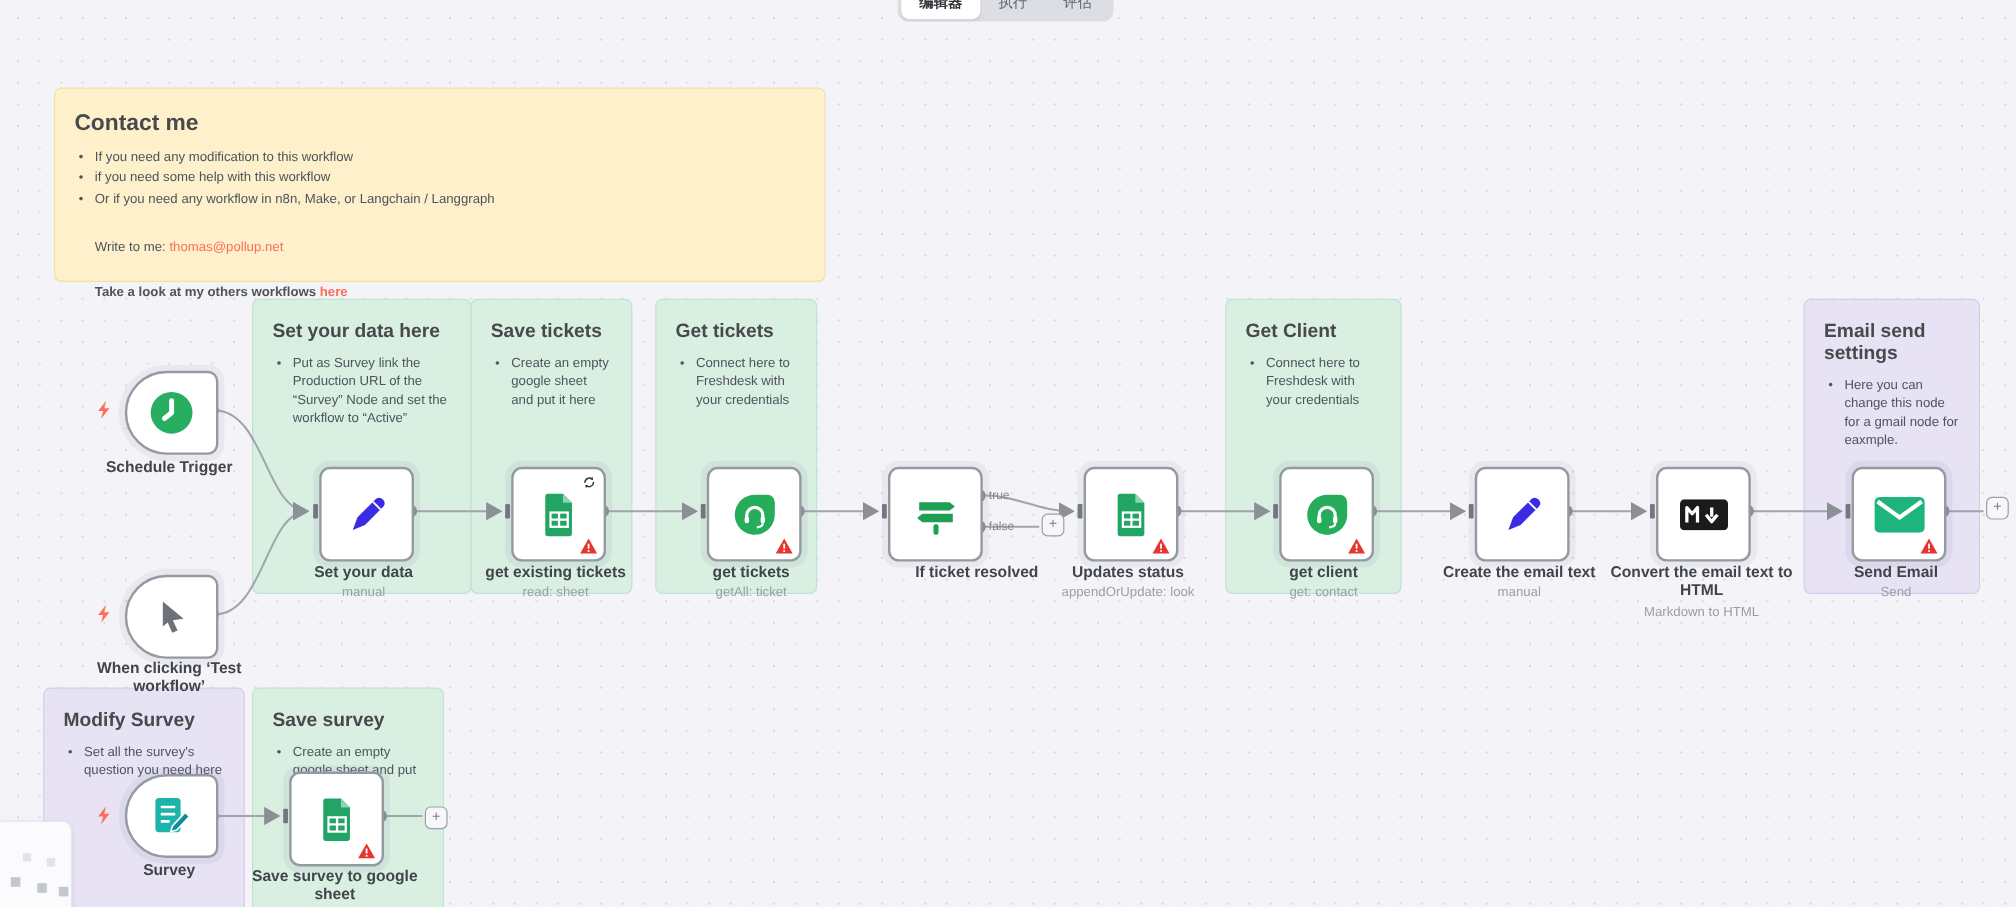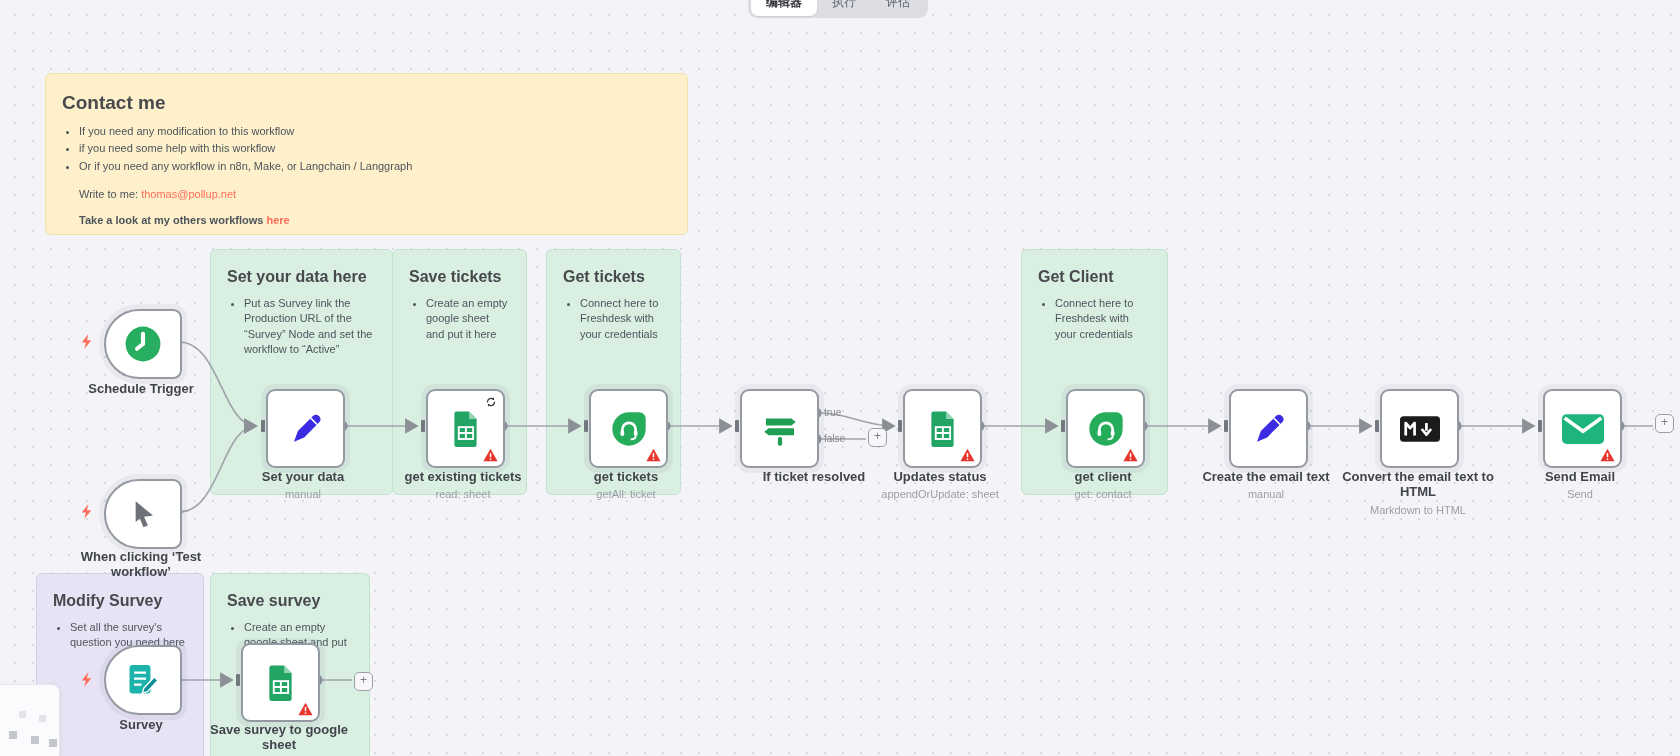--- a/index.html
+++ b/index.html
@@ -11,21 +11,21 @@
   
   .note{position:absolute;border-radius:6px;padding:16px 16px;box-sizing:border-box;z-index:1;}
   .note.yellow{background:#fdf0cb;border:1px solid #f0e1ab;}
   .note.green{background:#d9efe2;border:1px solid #c2e2d0;}
   .note.purple{background:#e7e3f4;border:1px solid #d4cdea;}
   .note h3{margin:2px 0 10px 0;color:#47494d;}
   .note.yellow h3{font-size:19px;}
   .note.green h3,.note.purple h3{font-size:16px;}
   .note ul{margin:0;padding-left:17px;color:#4e545c;font-size:11px;line-height:1.4;}
   .note li{margin-bottom:2px;}
-  .ctext{font-size:11px;color:#4e545c;margin-top:14px;}
+  .ctext{font-size:11px;color:#4e545c;margin-top:26px;}
   .ctext.bold{font-weight:bold;}
   .link{color:#ff6d5a;text-decoration:none;cursor:pointer;}
   
   .node{position:absolute;background:#fff;border:2px solid #949aa2;border-radius:9px;
     box-shadow:0 0 0 5px rgba(130,130,160,0.10);z-index:3;
     display:flex;align-items:center;justify-content:center;}
   .node.sq{width:75px;height:75px;}
   .node.trigger{width:74px;height:66px;border-radius:36px 9px 9px 36px;}
   .warn{position:absolute;right:5px;bottom:4px;width:15px;height:14px;}
   .refresh{position:absolute;right:6px;top:5px;width:12px;height:12px;}
@@ -87,20 +87,26 @@
       </ul>
   </div>
 
   <div class="note green" style="left:1021px;top:249px;width:147px;height:246px;">
     <h3>Get Client</h3>
     <ul>
         <li>Connect here to Freshdesk with your credentials</li>
       </ul>
   </div>
 
+  <div class="note purple" style="left:1503px;top:249px;width:147px;height:246px;">
+    <h3>Email send settings</h3>
+    <ul>
+        <li>Here you can change this node for a gmail node for eaxmple.</li>
+      </ul>
+  </div>
 
   <div class="note purple" style="left:36px;top:573px;width:168px;height:200px;">
     <h3>Modify Survey</h3>
     <ul>
         <li>Set all the survey's question you need here</li>
       </ul>
   </div>
 
   <div class="note green" style="left:210px;top:573px;width:160px;height:200px;">
     <h3>Save survey</h3>
@@ -275,21 +281,21 @@
       </g>
     </svg>
     <svg class="warn" viewBox="0 0 20 18">
       <path d="M10 0.8 L19.4 17.2 H0.6 Z" fill="#e7342c"></path>
         <rect x="9" y="6.4" width="2" height="5.6" fill="#fff"></rect>
         <rect x="9" y="13.5" width="2" height="2" fill="#fff"></rect>
     </svg>
   </div>
   <div class="nlabel" style="left:860px;top:469px;width:160px;">
     <div class="nname">Updates status</div>
-    <div class="nsub">appendOrUpdate: sheet</div>
+    <div class="nsub">appendOrUpdate: look</div>
   </div>
 
   <div class="node sq" style="left:1066px;top:389px;">
     <svg width="40" height="40" viewBox="0 0 24 24">
       <path d="M2 12 C2 6.5 6.5 2 12 2 h6.3 A3.7 3.7 0 0 1 22 5.7 V12 c0 5.5-4.5 10-10 10 S2 17.5 2 12 Z" fill="#25ad5b"></path>
       <path d="M8 14.5 v-2.2 a4 4 0 0 1 8 0 V14.5" stroke="#fff" stroke-width="1.6" fill="none"></path>
       <rect x="6.9" y="12.8" width="2.2" height="3.4" rx="1" fill="#fff"></rect>
       <rect x="14.9" y="12.8" width="2.2" height="3.4" rx="1" fill="#fff"></rect>
       <path d="M16 16.2 c0 1.4-1.6 2-3 2" stroke="#fff" stroke-width="1.2" fill="none"></path>
     </svg>

